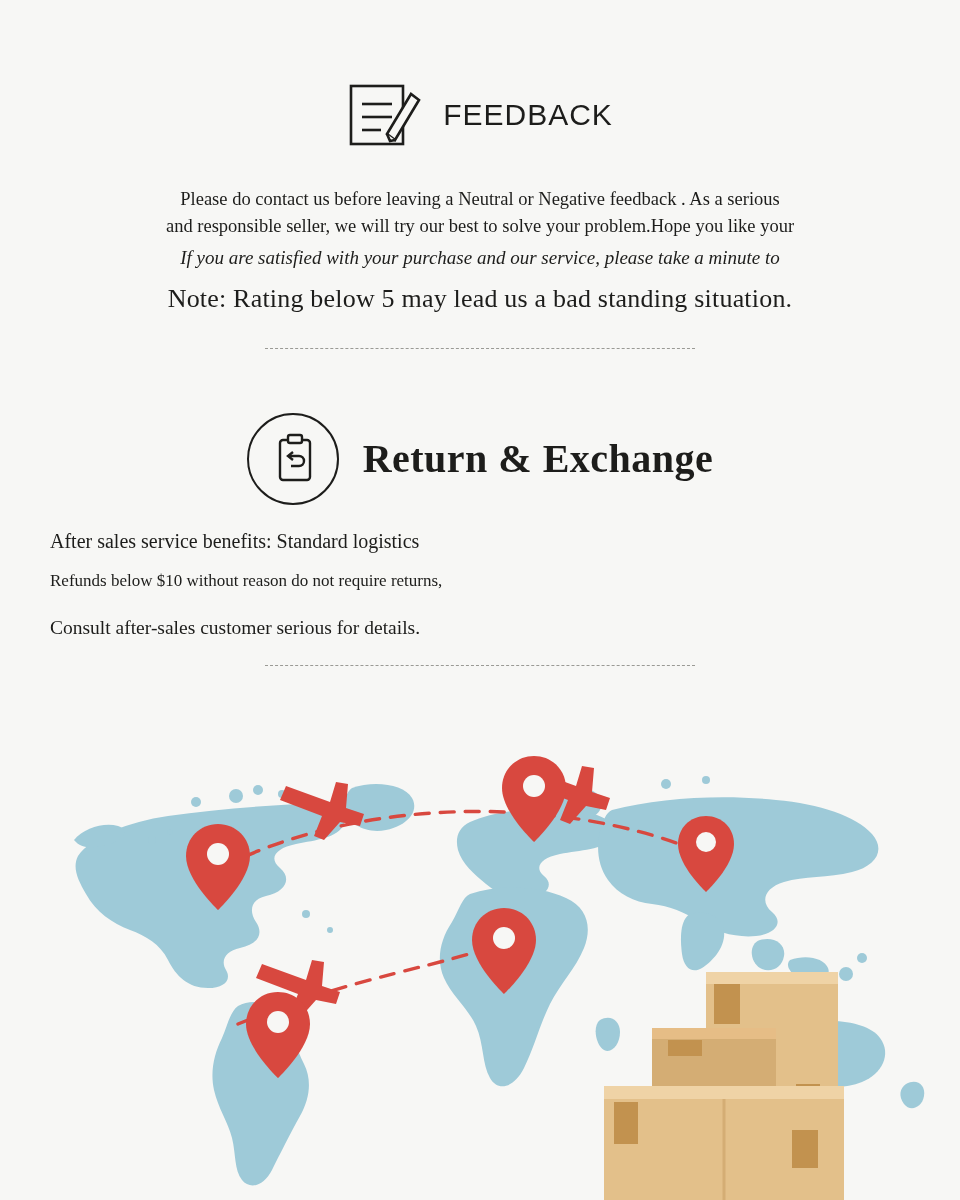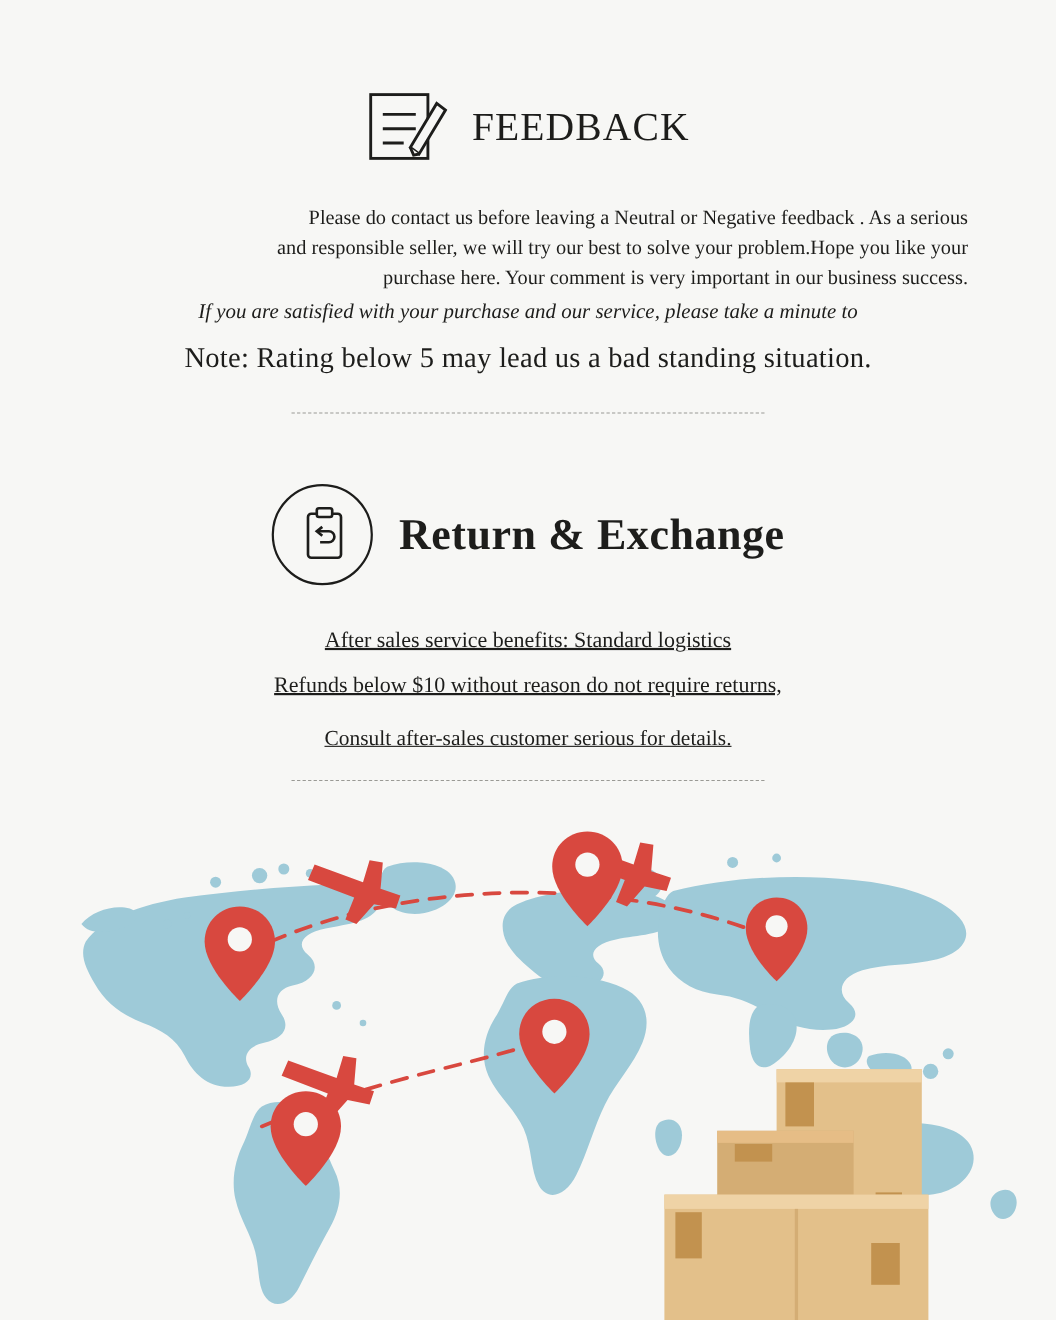--- a/index.html
+++ b/index.html
@@ -20,42 +20,41 @@
   .section-head {
     display: flex;
     align-items: center;
     justify-content: center;
     gap: 22px;
   }
   .feedback-head {
     margin-top: 78px;
   }
   .feedback-title {
-    font-size: 36px;
+    font-size: 30px;
     letter-spacing: 1px;
-    font-family: Liberation Serif, serif;
+    font-family: Liberation Sans, sans-serif;
     font-weight: normal;
   }
   .icon-note {
     width: 74px;
     height: 74px;
     position: relative;
   }
 
   .feedback-body {
     margin: 34px auto 0 auto;
     width: 800px;
     text-align: center;
     line-height: 1.45;
   }
   .feedback-body .l1,
   .feedback-body .l2,
   .feedback-body .l3 {
     font-size: 18.5px;
-    text-align: right;
   }
   .feedback-body .l4 {
     font-size: 19px;
     margin-top: 4px;
     font-style: italic;
   }
   .feedback-body .l5 {
     font-size: 26px;
     margin-top: 9px;
     letter-spacing: 0.2px;
@@ -83,31 +82,29 @@
     box-sizing: border-box;
   }
   .return-title {
     font-size: 40px;
     font-weight: bold;
     letter-spacing: 0.5px;
   }
 
   .return-body {
     width: 860px;
-    margin: 36px auto 0 auto;
-    text-align: center;
-    text-decoration: underline;
+    margin: 22px auto 0 auto;
   }
   .return-body .r1,
   .return-body .r2 {
     font-size: 20px;
     line-height: 1.42;
   }
   .return-body .r3 {
-    font-size: 20px;
+    font-size: 17px;
     margin-top: 16px;
   }
   .return-body .r4 {
     font-size: 19.5px;
     margin-top: 26px;
   }
   .divider2 {
     width: 430px;
     margin: 26px auto 0 auto;
     border: 0;
@@ -139,21 +136,20 @@
       <path d="M40 56 L64 16 L72 22 L48 62 Z" fill="#f7f7f5" stroke="#1d1d1b" stroke-width="2.6"></path>
       <path d="M40 56 L43 63 L48 62" fill="#f7f7f5" stroke="#1d1d1b" stroke-width="2.6"></path>
     </svg>
   </span>
   <span class="feedback-title">FEEDBACK</span>
 </div>
 
 <div class="feedback-body">
   <div class="l1">Please do contact us before leaving a Neutral or Negative feedback . As a serious</div>
   <div class="l2">and responsible seller, we will try our best to solve your problem.Hope you like your</div>
-  <div class="l3">purchase here. Your comment is very important in our business success.</div>
   <div class="l4">If you are satisfied with your purchase and our service, please take a minute to</div>
   <div class="l5">Note: Rating below 5 may lead us a bad standing situation.</div>
 </div>
 
 <hr class="divider">
 
 <div class="section-head return-head">
   <span class="icon-return">
     <svg width="92" height="92" viewBox="0 0 92 92" fill="none">
       <rect x="31" y="25" width="30" height="40" rx="3" stroke="#1d1d1b" stroke-width="2.4" fill="none"></rect>

